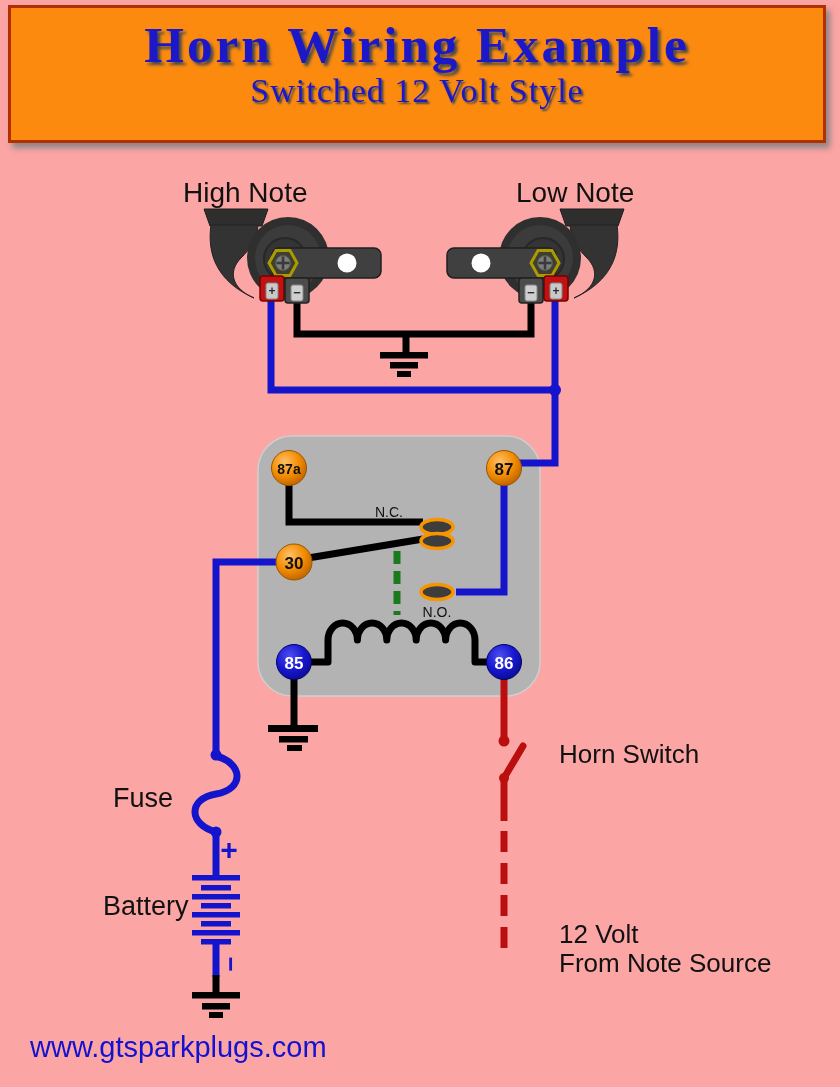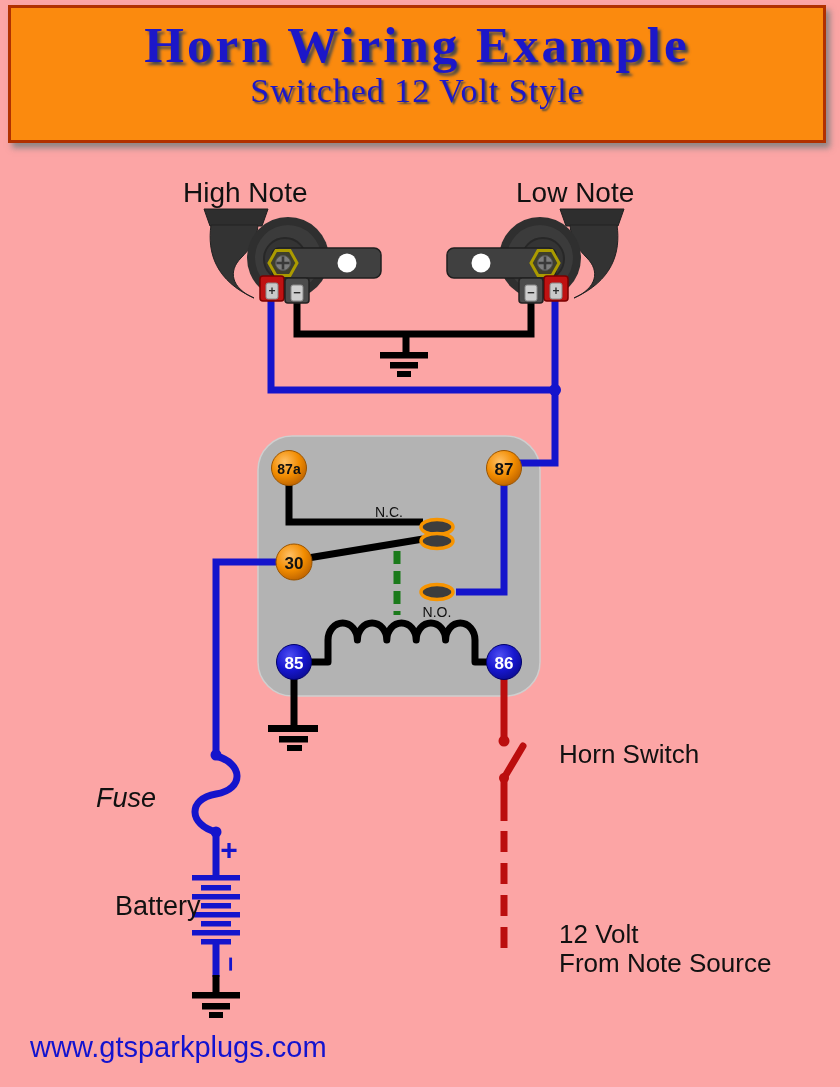--- a/index.html
+++ b/index.html
@@ -162,22 +162,22 @@
     </g>
 
     <use href="#hornShape"></use>
     <use href="#hornShape" transform="translate(828,0) scale(-1,1)"></use>
   </svg>
 
   <div class="lbl" style="left:183px;top:177px;font-size:28px;">High Note</div>
   <div class="lbl" style="left:516px;top:177px;font-size:28px;">Low Note</div>
 
 
-  <div class="lbl" style="left:96px;top:783px;font-style:italic;">Fuse</div>
-  <div class="lbl" style="left:103px;top:891px;margin-left:12px;">Battery</div>
+  <div class="lbl" style="left:113px;top:783px;">Fuse</div>
+  <div class="lbl" style="left:103px;top:891px;">Battery</div>
   <div class="lbl small" style="left:517px;top:739px;margin-left:42px;">Horn Switch</div>
 
   <div class="source">
     <span>12 Volt</span><br>
     <span>From Note Source</span>
   </div>
 
   <div class="website">www.gtsparkplugs.com</div>
 </div>
 

